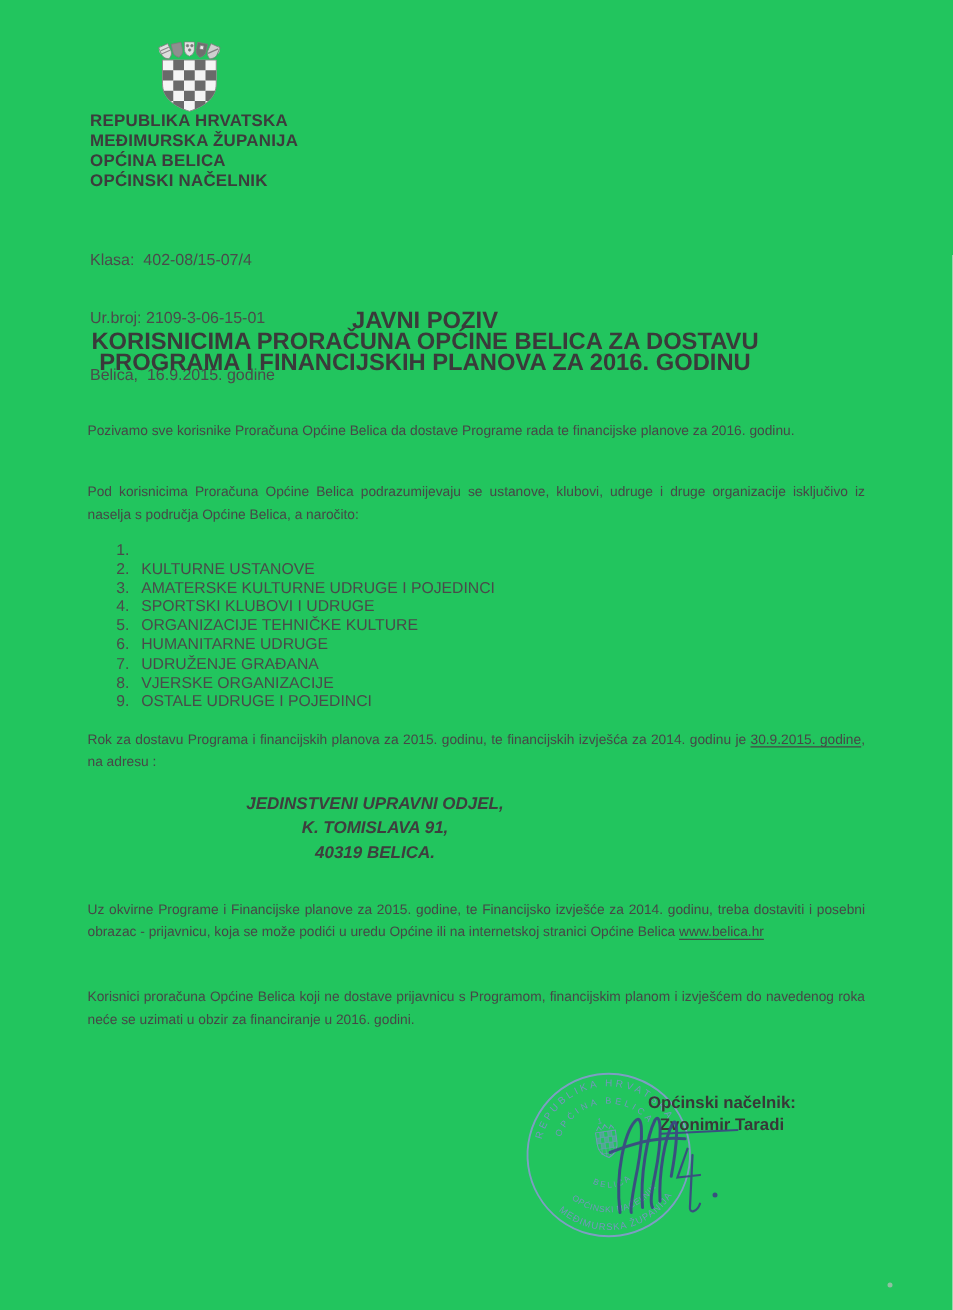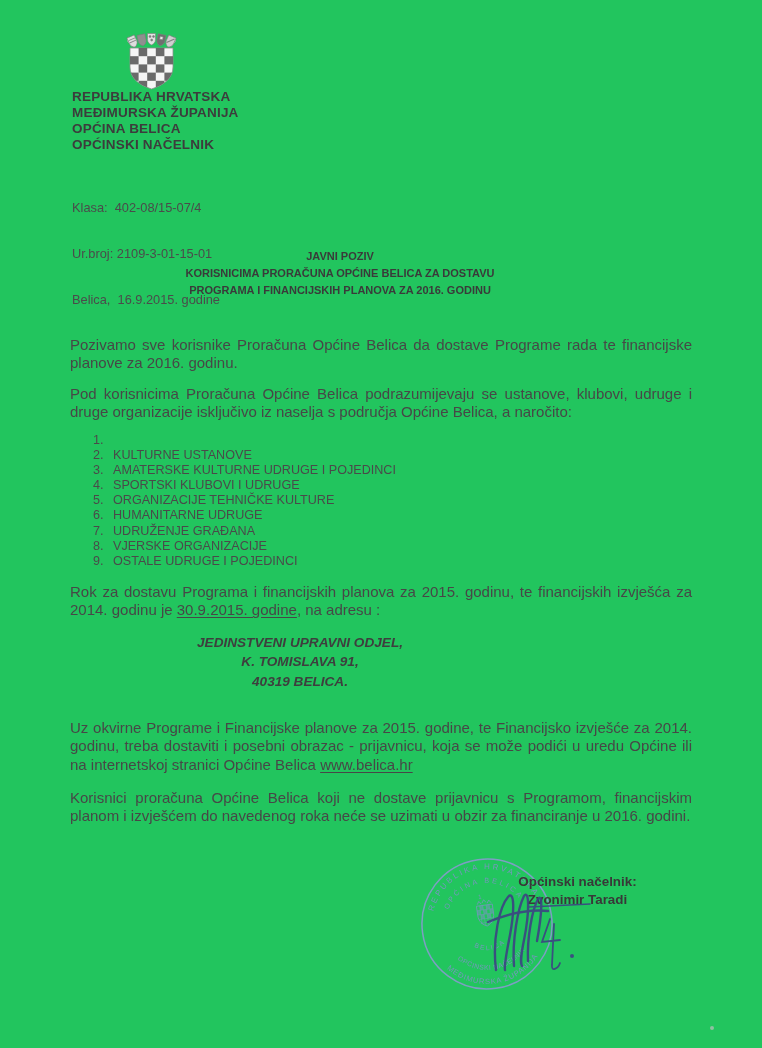--- a/index.html
+++ b/index.html
@@ -10,23 +10,23 @@
     background:#22c55e;
     font-family:"Liberation Sans", sans-serif;
     color:#4a4a4a;
     overflow:hidden;
   }
   .abs{position:absolute;}
   
   .org-lines{left:72px;top:89px;font-weight:bold;font-size:13.5px;line-height:16px;color:#3c3c3c;letter-spacing:.2px;}
   .ref-lines{left:72px;top:169px;font-size:12.8px;line-height:15.4px;color:#4b4b4b;white-space:pre;}
   
-  .title{left:70px;top:248px;width:540px;text-align:center;font-weight:bold;font-size:11px;line-height:17px;color:#3a3a3a;}
-  
-  .para{left:70px;width:622px;font-size:15px;line-height:18.4px;text-align:justify;color:#474747;}
+  .title{left:70px;top:248px;width:540px;text-align:center;font-weight:bold;font-size:19px;line-height:17px;color:#3a3a3a;}
+  
+  .para{left:70px;width:622px;font-size:11px;line-height:18.4px;text-align:justify;color:#474747;}
   .p1{top:336px;} .p2{top:385px;} .p3{top:583px;} .p4{top:719px;} .p5{top:789px;}
   .u{text-decoration:underline;text-underline-offset:2px;}
   
   .list{left:93px;top:433px;font-size:12.6px;line-height:15.1px;color:#4a4a4a;}
   .list .row{display:flex;}
   .list .num{width:20px;flex:0 0 20px;}
   .list .itm{padding-left:0px;}
   
   .address{left:70px;top:633px;width:460px;text-align:center;font-weight:bold;font-style:italic;font-size:13.6px;line-height:19.3px;color:#3e3e3e;}
   
@@ -94,21 +94,21 @@
 
   <div class="abs org-lines">
     <div>REPUBLIKA HRVATSKA</div>
     <div>MEĐIMURSKA ŽUPANIJA</div>
     <div>OPĆINA BELICA</div>
     <div>OPĆINSKI NAČELNIK</div>
   </div>
 
   <div class="abs ref-lines">
     <div>Klasa:  402-08/15-07/4</div>
-    <div>Ur.broj: 2109-3-01-15-01</div>
+    <div>Ur.broj: 2109-3-06-15-01</div>
     <div>Belica,  16.9.2015. godine</div>
   </div>
 
   <div class="abs title">
     <div>JAVNI POZIV</div>
     <div>KORISNICIMA PRORAČUNA OPĆINE BELICA ZA DOSTAVU</div>
     <div>PROGRAMA I FINANCIJSKIH PLANOVA ZA 2016. GODINU</div>
   </div>
 
   <div class="abs para p1">Pozivamo sve korisnike Proračuna Općine Belica da dostave Programe rada te financijske planove za 2016. godinu.</div>

